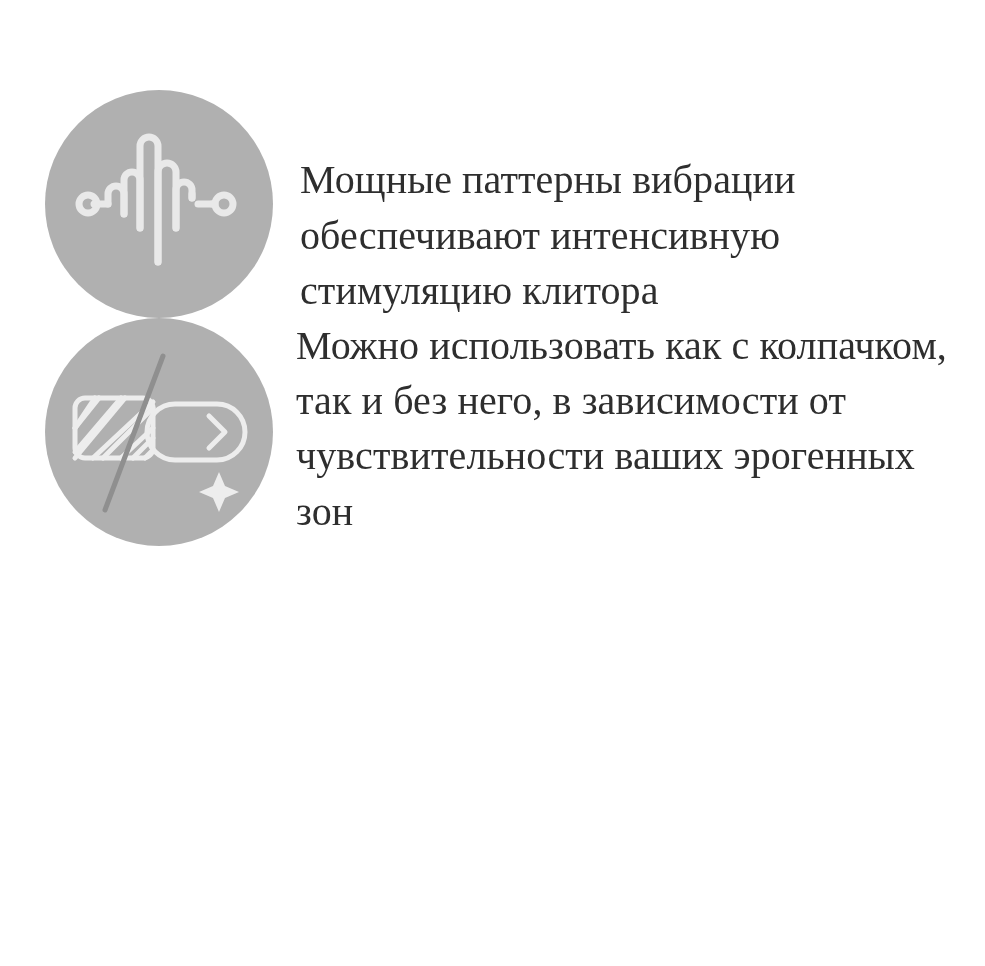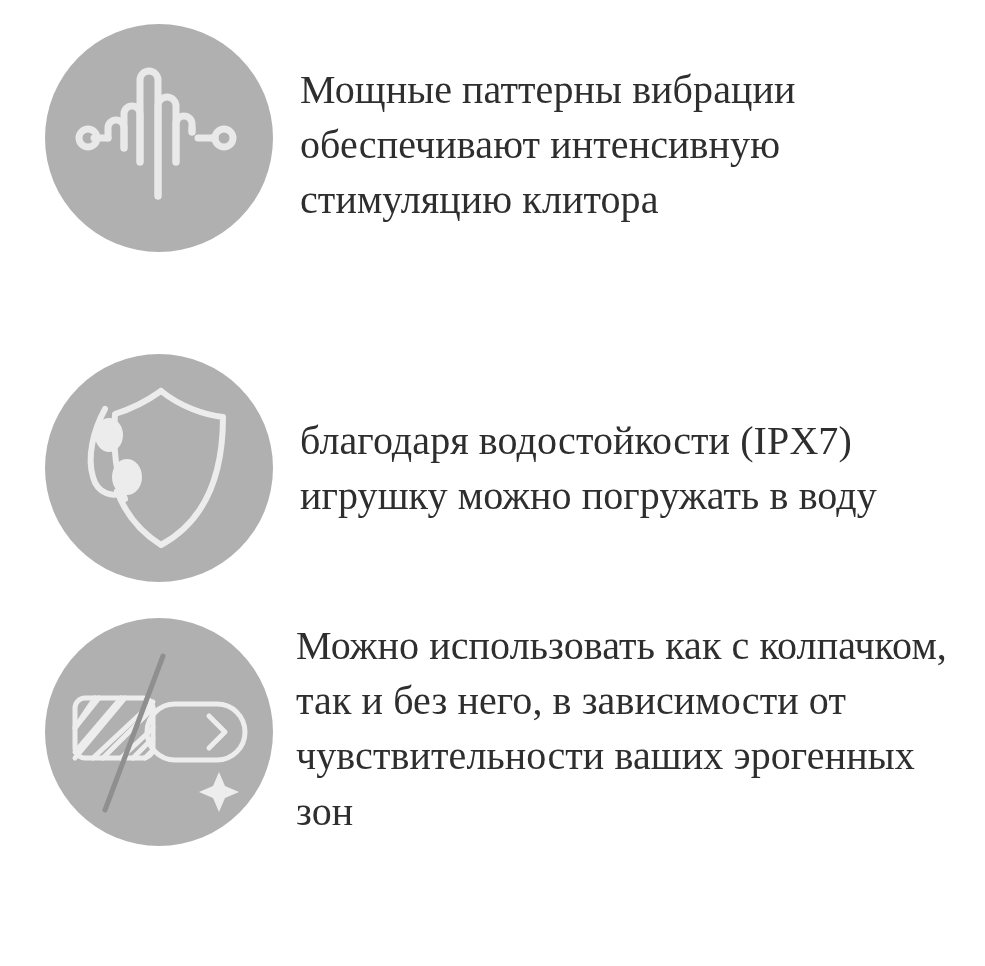--- a/index.html
+++ b/index.html
@@ -21,21 +21,21 @@
     flex-direction: column;
     box-sizing: border-box;
     padding: 18px 0 0 0;
   }
   .feature-row {
     display: flex;
     align-items: flex-start;
     padding: 0 18px 0 44px;
     box-sizing: border-box;
   }
-  .feature-row.row-1 { height: 300px; align-items: flex-start; }
+  .feature-row.row-1 { height: 300px; align-items: flex-end; }
   .feature-row.row-2 { height: 300px; align-items: center; }
   .feature-row.row-3 { height: 330px; align-items: flex-start; }
 
   .icon-wrap {
     flex: 0 0 auto;
     width: 230px;
     display: flex;
     justify-content: center;
     align-items: center;
   }
@@ -86,36 +86,20 @@
             <path d="M134 80 h14"></path>
             <circle cx="160" cy="80" r="9" fill="none"></circle>
             <path d="M148 80 h3"></path>
           </g>
         </svg>
       </div>
     </div>
     <div class="feature-text">Мощные паттерны вибрации обеспечивают интенсивную стимуляцию клитора</div>
   </div>
 
-  <div class="feature-row row-2">
-    <div class="icon-wrap">
-      <div class="icon-circle">
-        <svg width="180" height="190" viewBox="0 0 180 190" aria-hidden="true">
-          <g fill="none" stroke="#ececec" stroke-width="6" stroke-linecap="round" stroke-linejoin="round">
-            <path d="M92 18 C112 34 136 42 154 44 C154 96 140 146 92 172 C70 158 56 140 48 118"></path>
-            <path d="M92 18 C78 28 62 36 46 41 C44 70 46 100 56 126"></path>
-            <path d="M36 36 C24 58 18 84 24 104 C28 120 44 126 56 118"></path>
-            <ellipse cx="40" cy="62" rx="14" ry="17" fill="#ececec" stroke="none"></ellipse>
-            <ellipse cx="58" cy="104" rx="15" ry="18" fill="#ececec" stroke="none"></ellipse>
-          </g>
-        </svg>
-      </div>
-    </div>
-    <div class="feature-text">благодаря водостойкости (IPX7) игрушку можно погружать в воду</div>
-  </div>
 
   <div class="feature-row row-3">
     <div class="icon-wrap">
       <div class="icon-circle">
         <svg width="200" height="180" viewBox="0 0 200 180" aria-hidden="true">
           <g fill="none" stroke="#ededed" stroke-width="5" stroke-linecap="round" stroke-linejoin="round">
             <rect x="16" y="56" width="78" height="60" rx="10"></rect>
             <path d="M16 86 L36 56 M16 110 L62 56 M34 116 L94 60 M62 116 L94 86 M86 116 L94 108"></path>
             <path d="M40 56 L16 86 M66 56 L16 116 M94 66 L44 116 M94 96 L74 116"></path>
             <path d="M116 62 h42 a28 28 0 0 1 0 56 h-42 a28 28 0 0 1 0 -56 z"></path>

